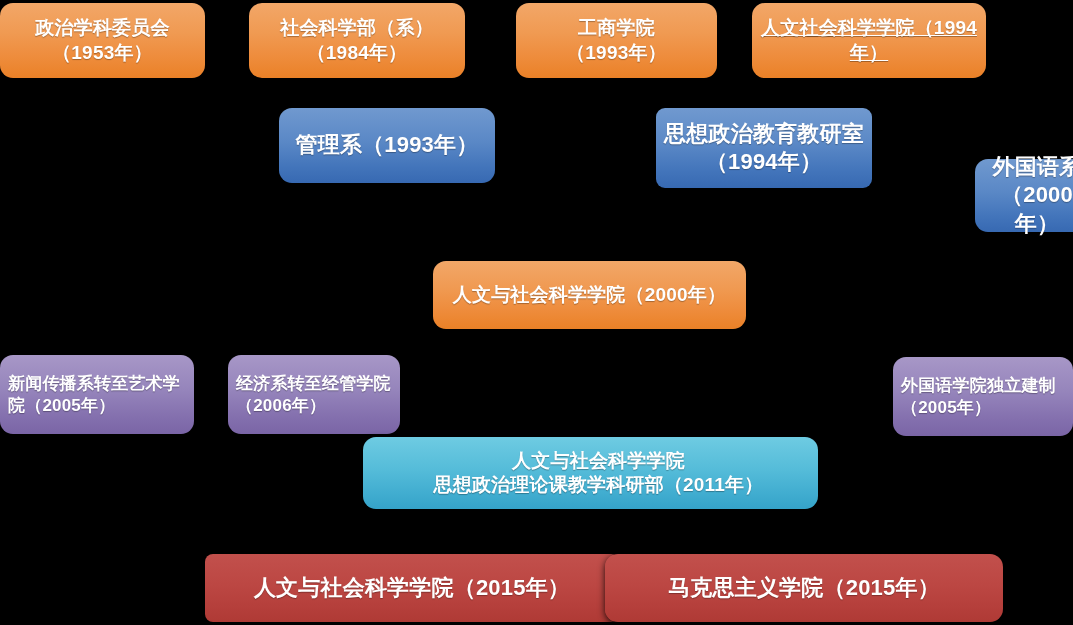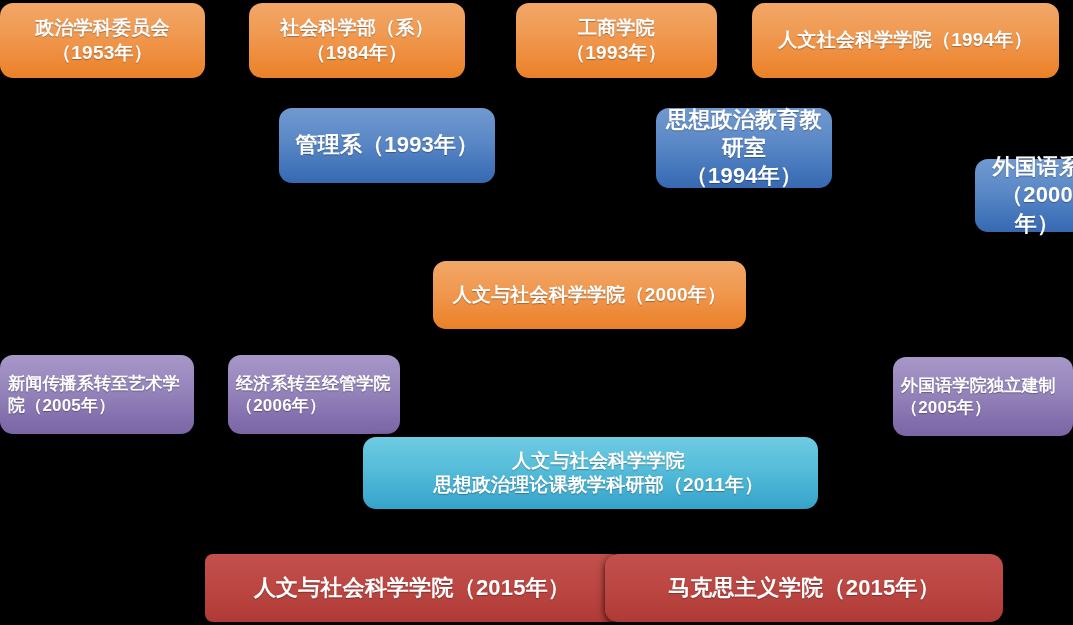--- a/index.html
+++ b/index.html
@@ -68,25 +68,25 @@
 
   <div class="node orange fs19" style="left:0px;  top:3px;   width:205px; height:75px;">政治学科委员会
 （1953年）</div>
 
   <div class="node orange fs19" style="left:249px; top:3px;  width:216px; height:75px;">社会科学部（系）
 （1984年）</div>
 
   <div class="node orange fs19" style="left:516px; top:3px;  width:201px; height:75px;">工商学院
 （1993年）</div>
 
-  <div class="node orange fs19" style="left:752px; top:3px;  width:307px; height:75px;">人文社会科学学院（1994年）</div>
+  <div class="node orange fs19" style="left:752px; top:3px;  width:234px; height:75px;text-decoration:underline;">人文社会科学学院（1994年）</div>
 
   <div class="node blue fs18" style="left:279px; top:108px; width:216px; height:75px;">管理系（1993年）</div>
 
-  <div class="node blue fs18" style="left:656px; top:108px; width:176px; height:80px;">思想政治教育教研室
+  <div class="node blue fs18" style="left:656px; top:108px; width:216px; height:80px;border-radius:9px;">思想政治教育教研室
 （1994年）</div>
 
   <div class="node blue fs18" style="left:938px; top:159px; width:124px; height:73px;margin-left:37px;">外国语系
 （2000年）</div>
 
   <div class="node orange fs19" style="left:433px; top:261px; width:313px; height:68px;">人文与社会科学学院（2000年）</div>
 
   <div class="node purple fs17 align-left" style="left:0px;  top:355px; width:194px; height:79px;">新闻传播系转至艺术学院（2005年）</div>
 
   <div class="node purple fs17 align-left" style="left:228px; top:355px; width:172px; height:79px;">经济系转至经管学院（2006年）</div>

